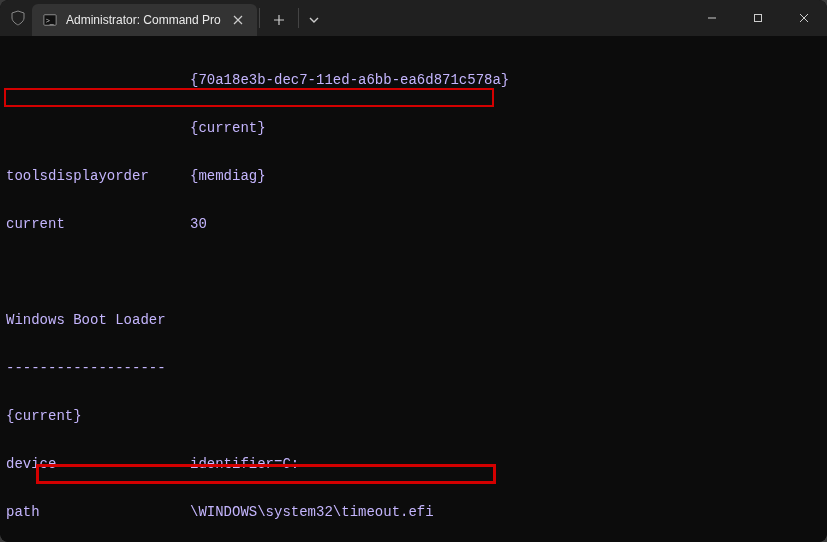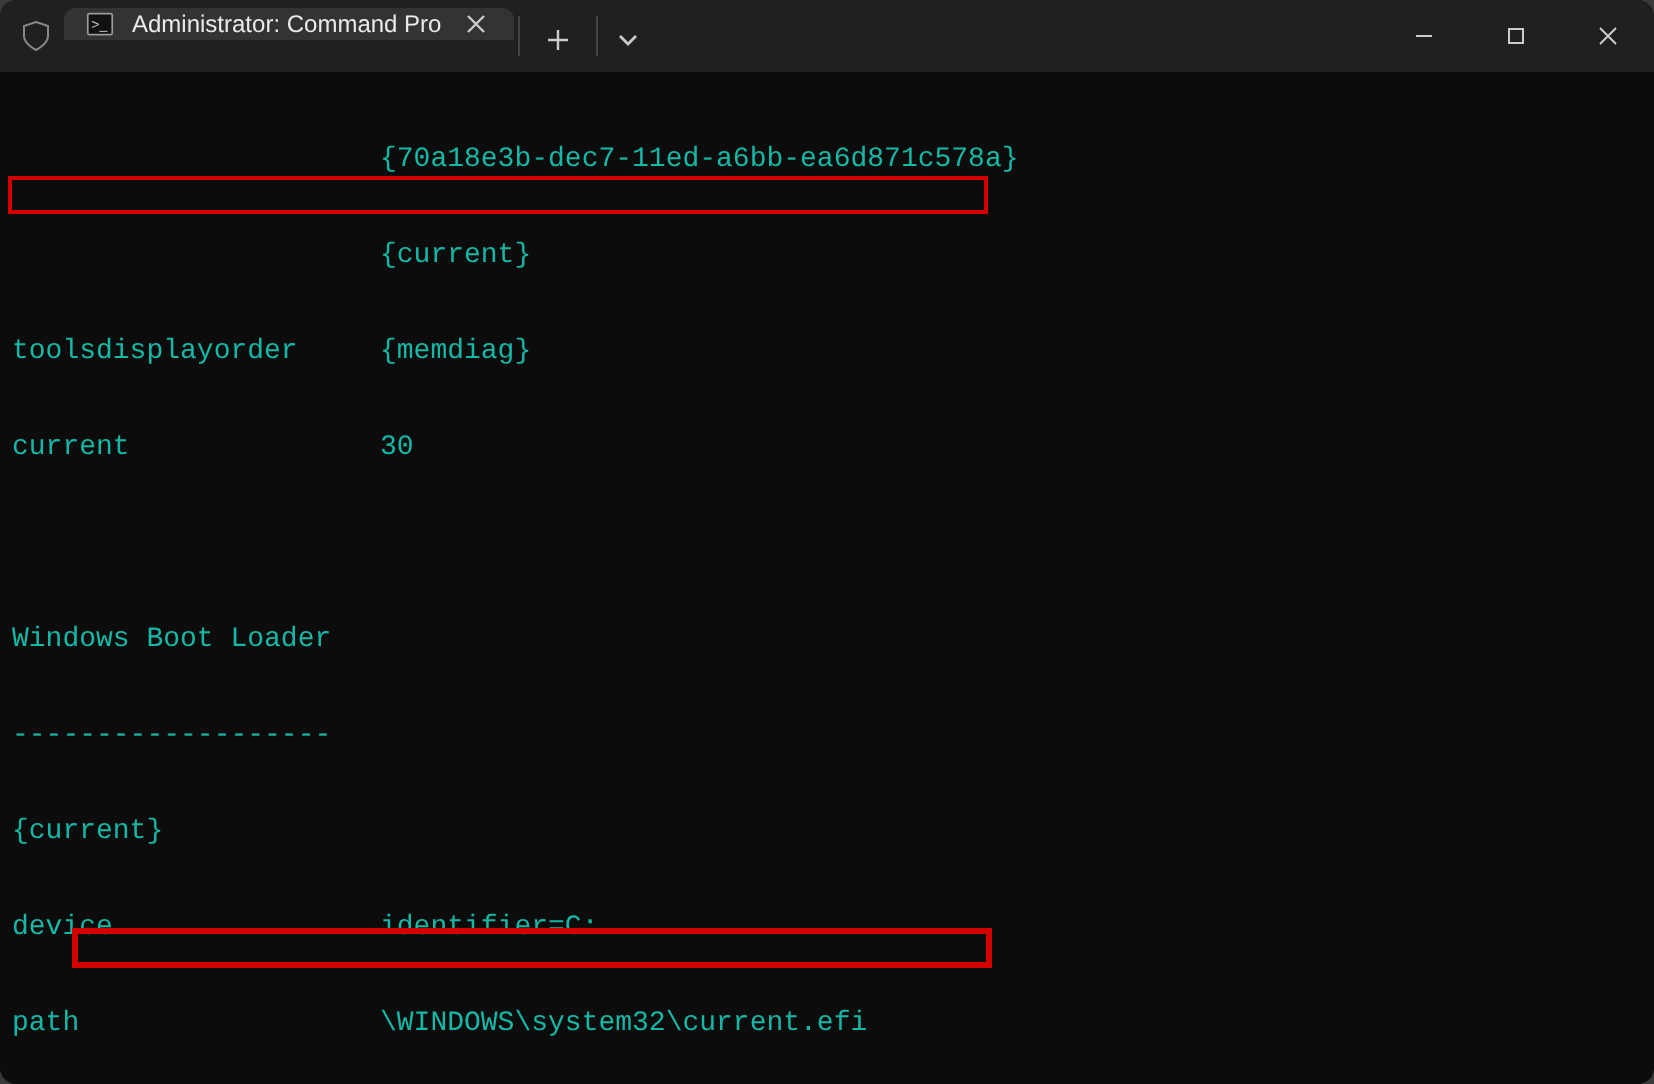--- a/index.html
+++ b/index.html
@@ -29,21 +29,21 @@
     font-size: 12px;
     user-select: none;
   }
   .tab-area { display: flex; align-items: stretch; flex: 0 0 auto; }
   .tab {
     background: #333333;
     display: flex;
     align-items: center;
     gap: 8px;
     padding: 0 10px;
-    height: 16px;
+    height: 32px;
     margin-top: 4px;
     border-top-left-radius: 6px;
     border-top-right-radius: 6px;
     min-width: 200px;
     margin-left: 6px;
   }
   .tab-icon {
     width: 16px; height: 16px;
     display:flex; align-items:center; justify-content:center;
   }
@@ -78,21 +78,21 @@
     display:flex;align-items:center;justify-content:center;
     color:#cccccc;
   }
   .shield {
     width: 16px; height: 16px;
     margin: 10px 0 0 10px;
   }
   .terminal {
     flex: 1;
     background: #0c0c0c;
-    color: #14b8a6;
+    color: #c4b5fd;
     font-family: Consolas, "Courier New", monospace;
     font-size: 14px;
     line-height: 16px;
     padding: 4px 6px;
     white-space: pre;
     position: relative;
     overflow: hidden;
   }
   .row { display: flex; height:16px; position: relative; }
   .key { width: 184px; }
@@ -169,21 +169,21 @@
   <div class="terminal">
     <div class="row"><span class="key"></span><span class="val">{70a18e3b-dec7-11ed-a6bb-ea6d871c578a}</span></div>
     <div class="row"><span class="key"></span><span class="val">{current}</span></div>
     <div class="row"><span class="key">toolsdisplayorder</span><span class="val">{memdiag}</span></div>
     <div class="row"><span class="key">current</span><span class="val">30</span></div>
     <div class="row"></div>
     <div class="row"><span>Windows Boot Loader</span></div>
     <div class="row"><span>-------------------</span></div>
     <div class="row"><span class="val">{current}</span></div>
     <div class="row"><span class="key">device</span><span class="val">identifier=C:</span></div>
-    <div class="row"><span class="key">path</span><span class="val">\WINDOWS\system32\current.efi</span></div>
+    <div class="row"><span class="key">path</span><span class="val">\WINDOWS\system32\timeout.efi</span></div>
     
     
     
     
     
     
     
     
     
     

